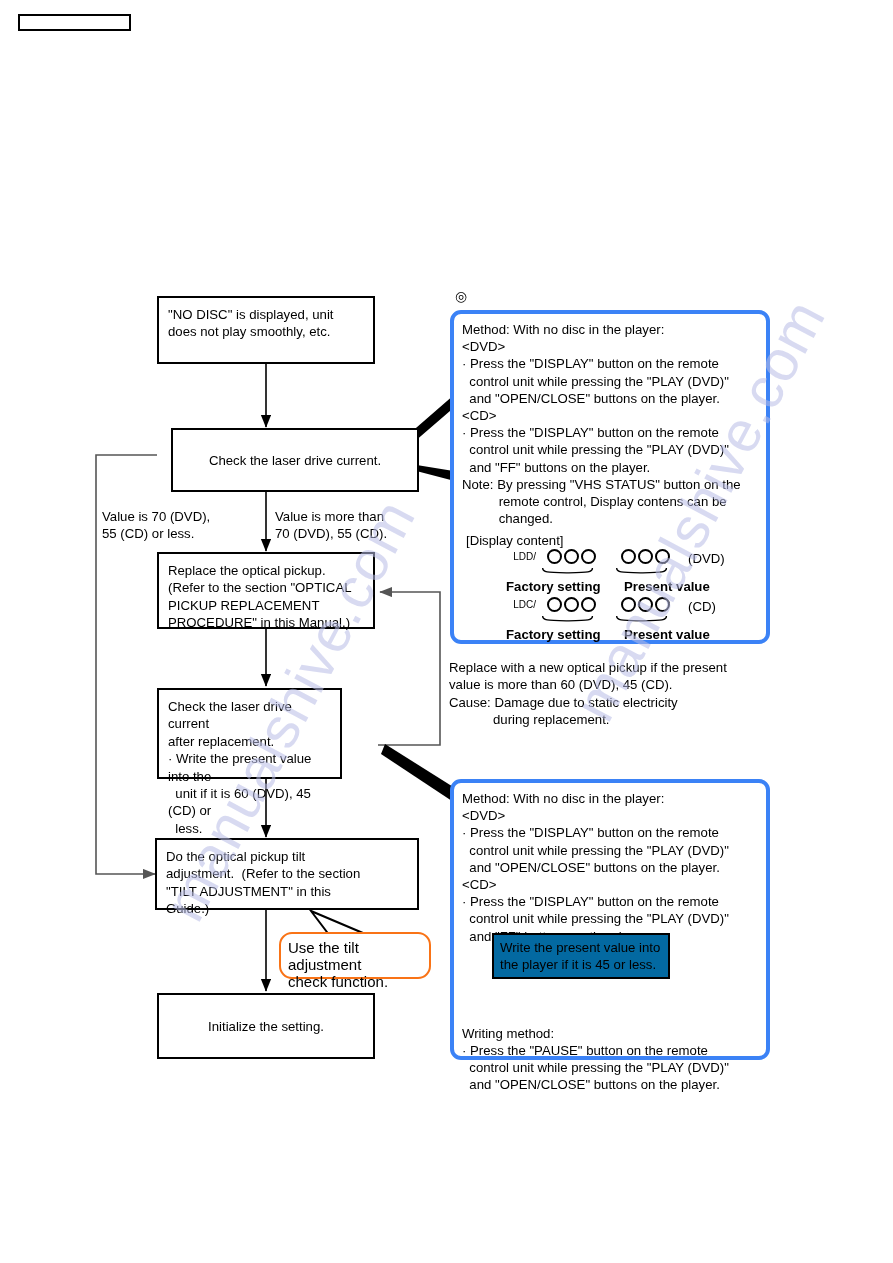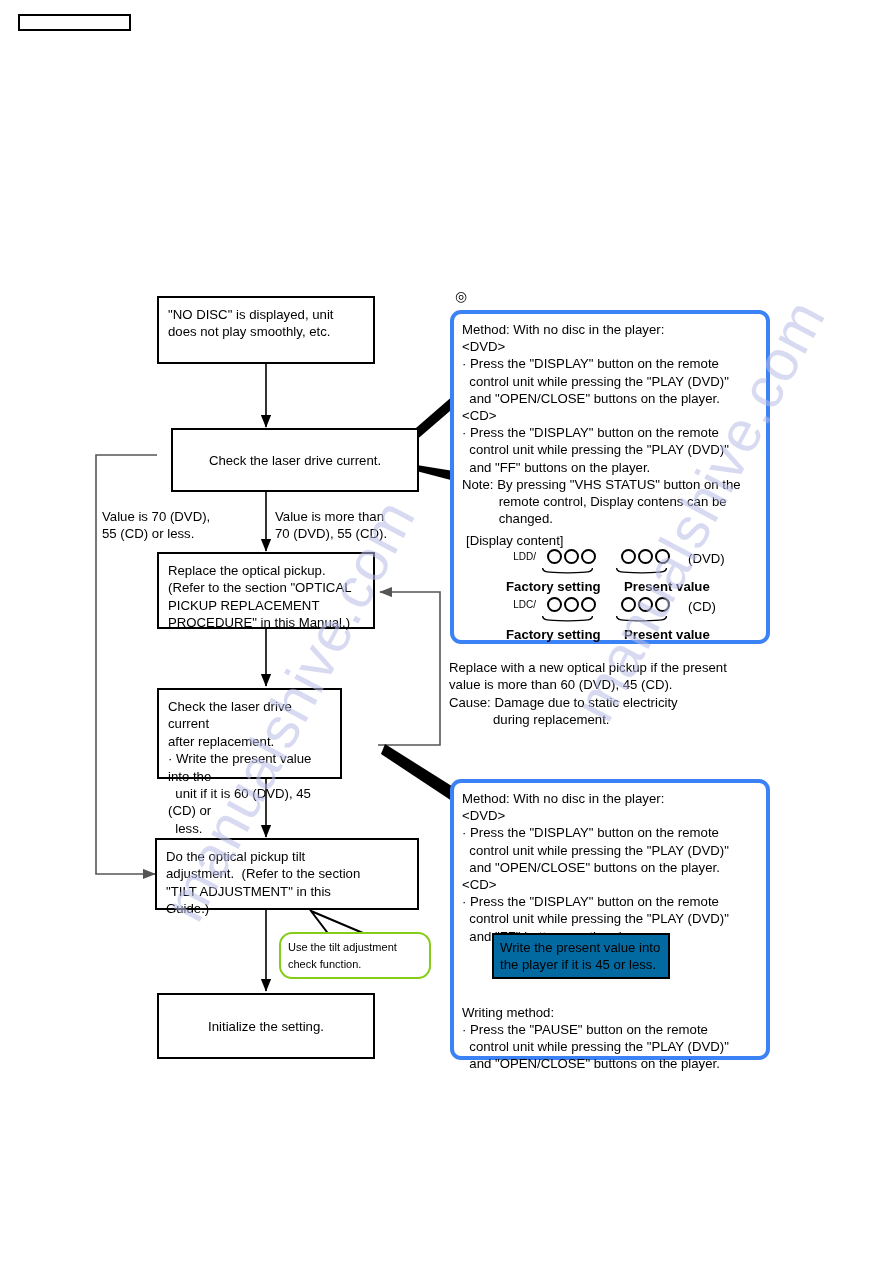--- a/index.html
+++ b/index.html
@@ -95,25 +95,25 @@
     background: transparent;
   }
 
   
   #tilt-check-callout {
     position: absolute;
     left: 279px;
     top: 932px;
     width: 152px;
     height: 47px;
-    border: 2px solid #84cc16;
+    border: 2px solid #f97316;
     border-radius: 13px;
     background: #fff;
     box-sizing: border-box;
-    font-size: 11px;
+    font-size: 15px;
     line-height: 17.2px;
     z-index: 4;
   }
   #tilt-check-callout .inner { padding: 5px 7px; white-space: pre-wrap; }
 
   
   #lines {
     position: absolute;
     left: 0; top: 0;
     width: 893px; height: 1263px;
@@ -370,21 +370,21 @@
 <div class="rbox" style="left:450px; top:779px; width:320px; height:281px;">
   <div class="inner">Method: With no disc in the player:
 &lt;DVD&gt;
 · Press the "DISPLAY" button on the remote
   control unit while pressing the "PLAY (DVD)"
   and "OPEN/CLOSE" buttons on the player.
 &lt;CD&gt;
 · Press the "DISPLAY" button on the remote
   control unit while pressing the "PLAY (DVD)"
   and "FF" buttons on the player.</div>
-  <div class="inner" style="margin-top:45px;">Writing method:
+  <div class="inner" style="margin-top:66px;">Writing method:
 · Press the "PAUSE" button on the remote
   control unit while pressing the "PLAY (DVD)"
   and "OPEN/CLOSE" buttons on the player.</div>
 </div>
 
 <div id="write-present-box">
   <div class="inner">Write the present value into
 the player if it is 45 or less.</div>
 </div>
 

